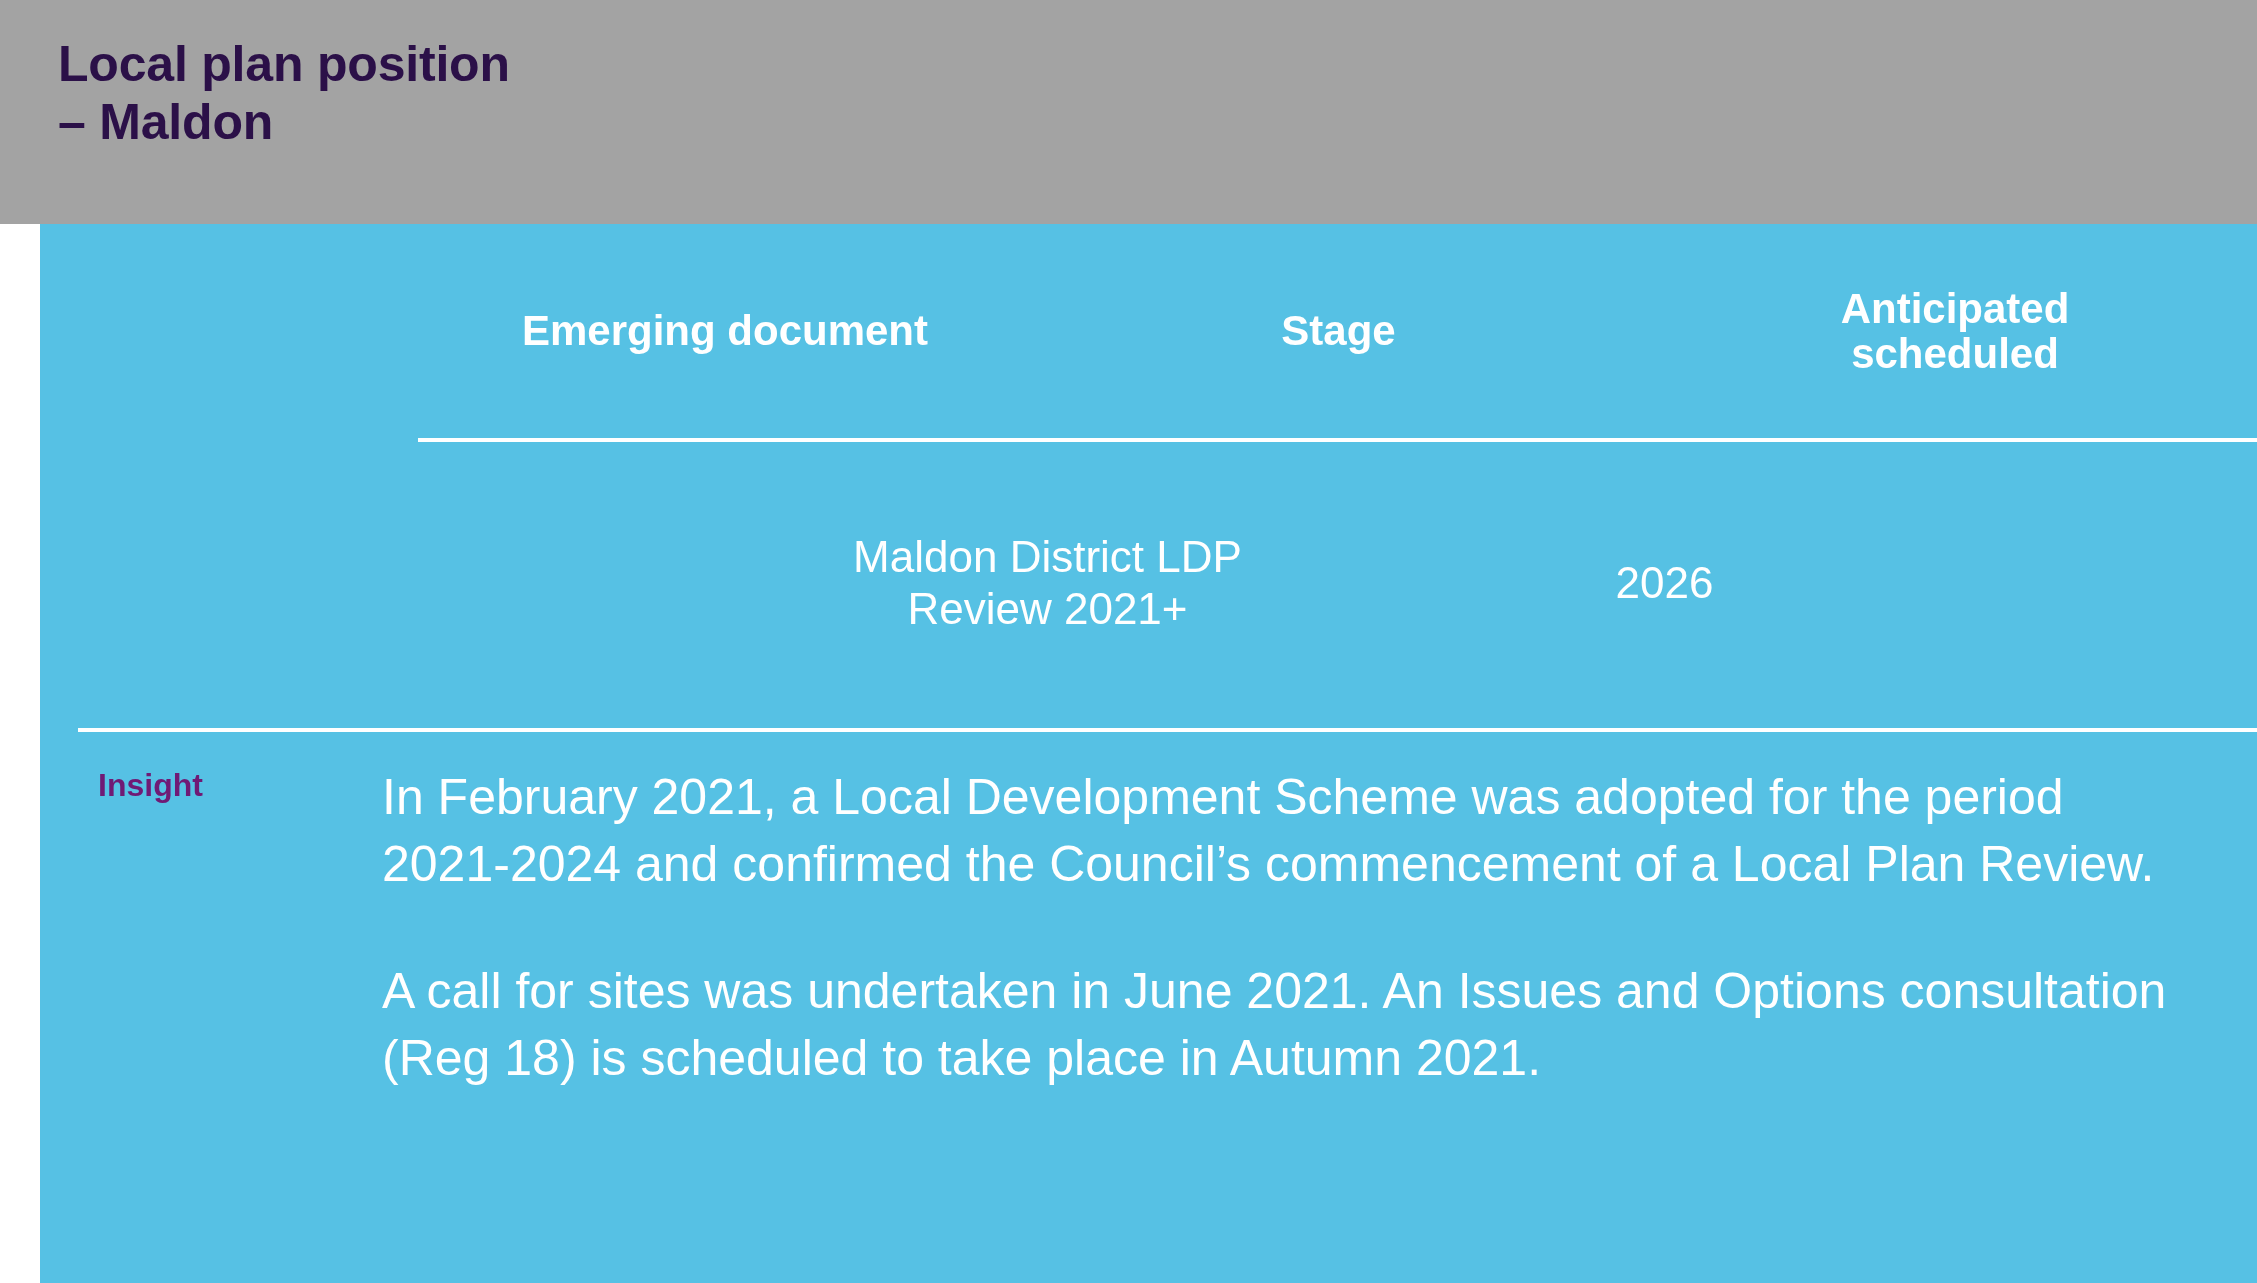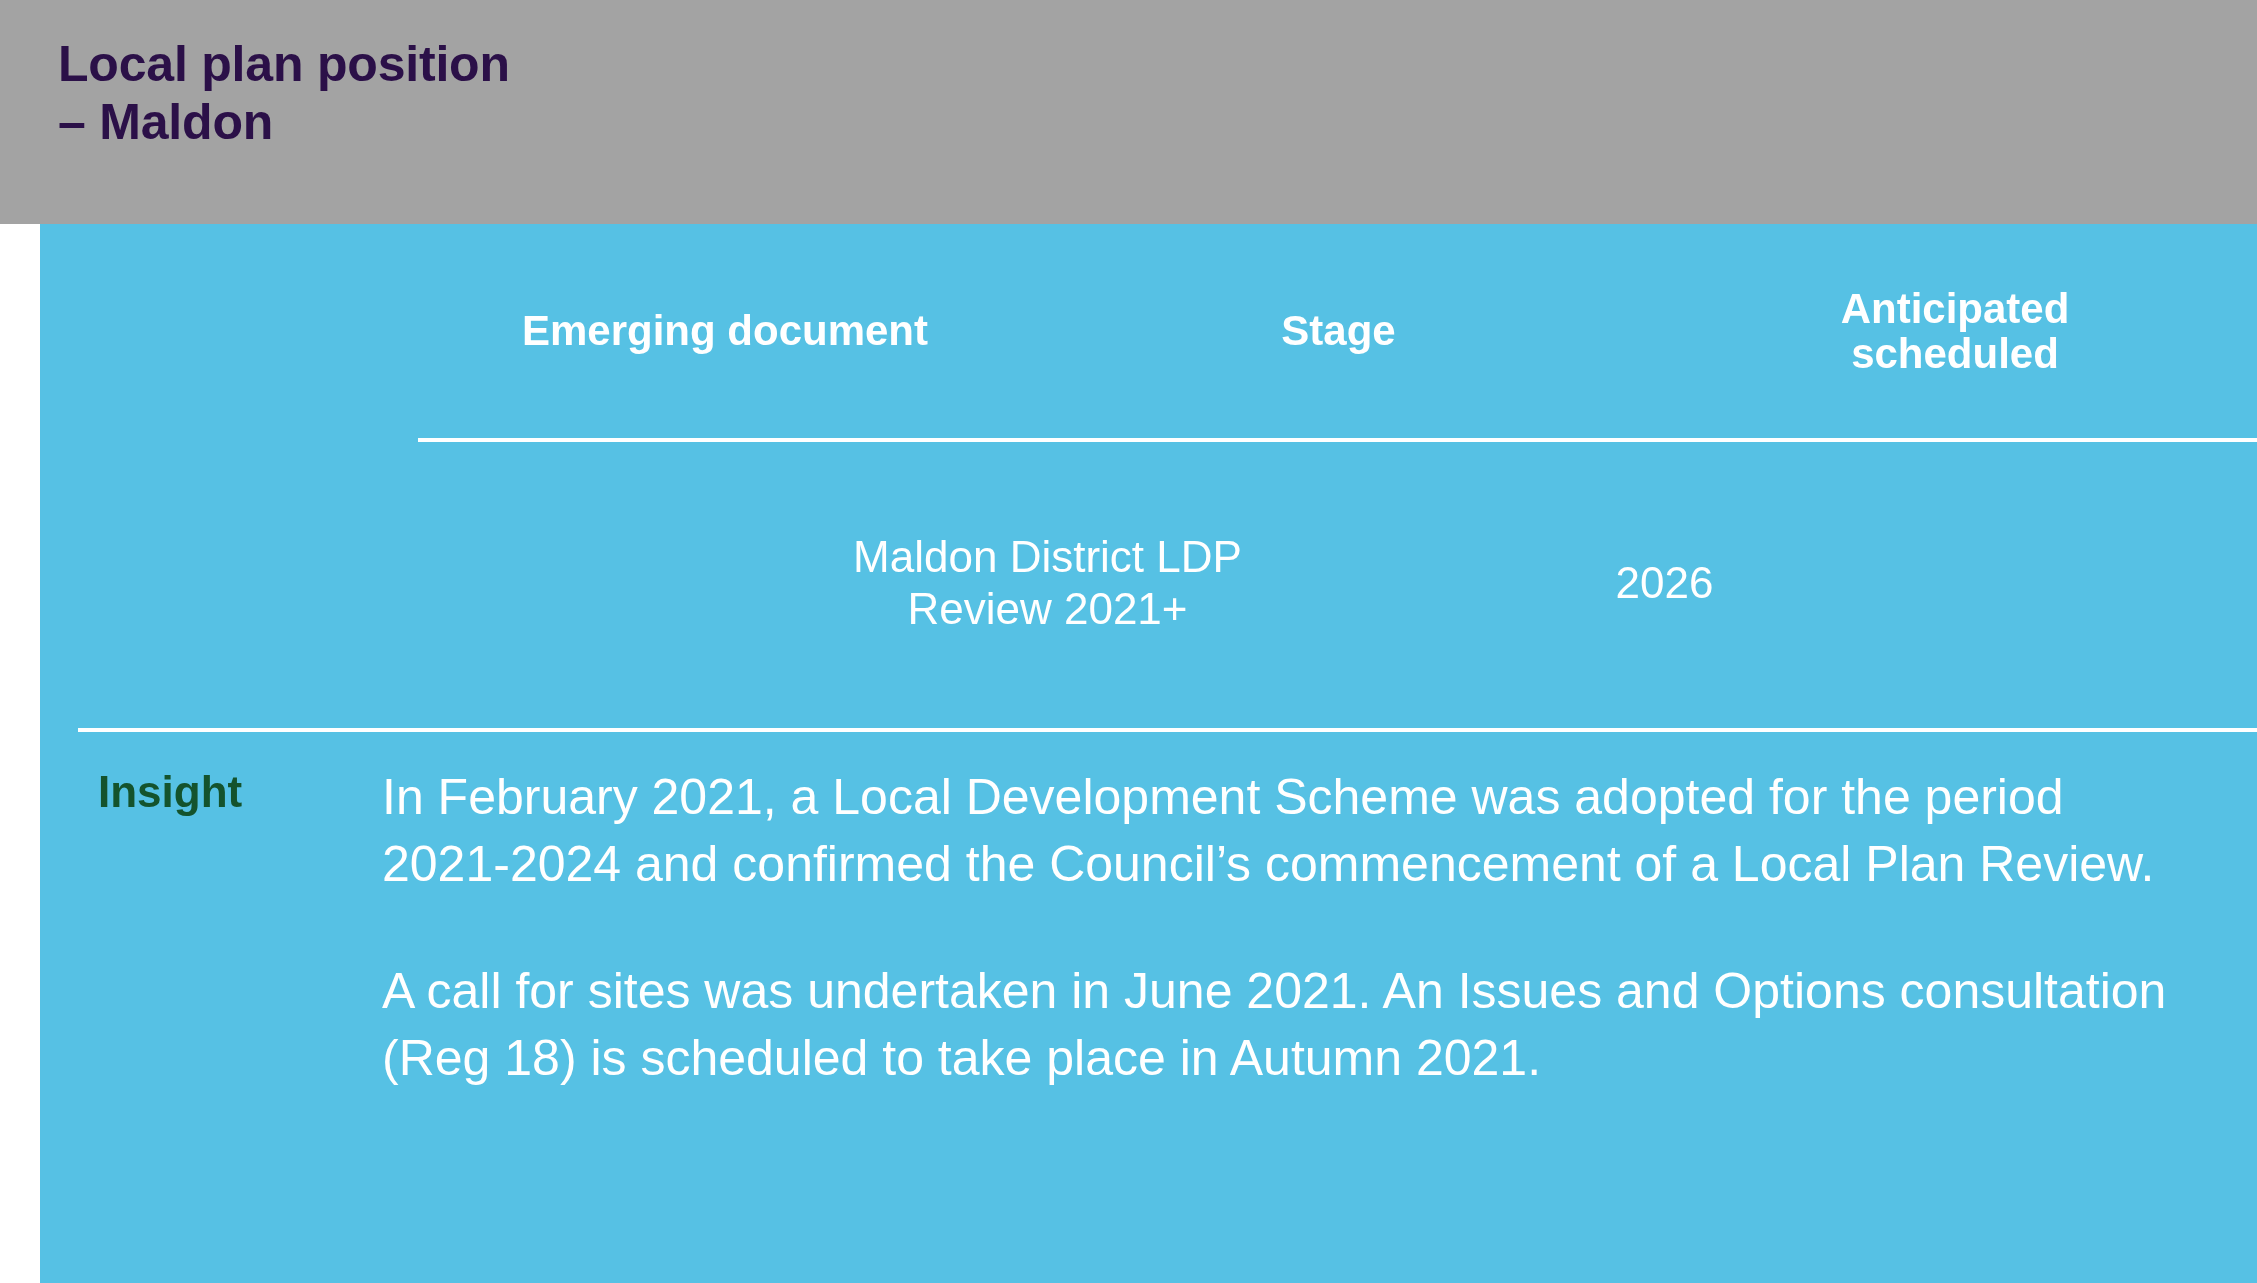--- a/index.html
+++ b/index.html
@@ -155,23 +155,23 @@
     top: 540px;
     width: 2257px;
     display: flex;
     align-items: flex-start;
   }
   .insight-label {
     flex: 0 0 342px;
     width: 342px;
     box-sizing: border-box;
     padding-left: 58px;
-    color: #14532d;
+    color: #701a75;
     font-weight: bold;
-    font-size: 44px;
+    font-size: 32px;
     line-height: 1.1;
     padding-top: 4px;
   }
   .insight-body {
     flex: 0 0 1870px;
     width: 1870px;
     box-sizing: border-box;
     color: #ffffff;
   }
   .insight-para {

